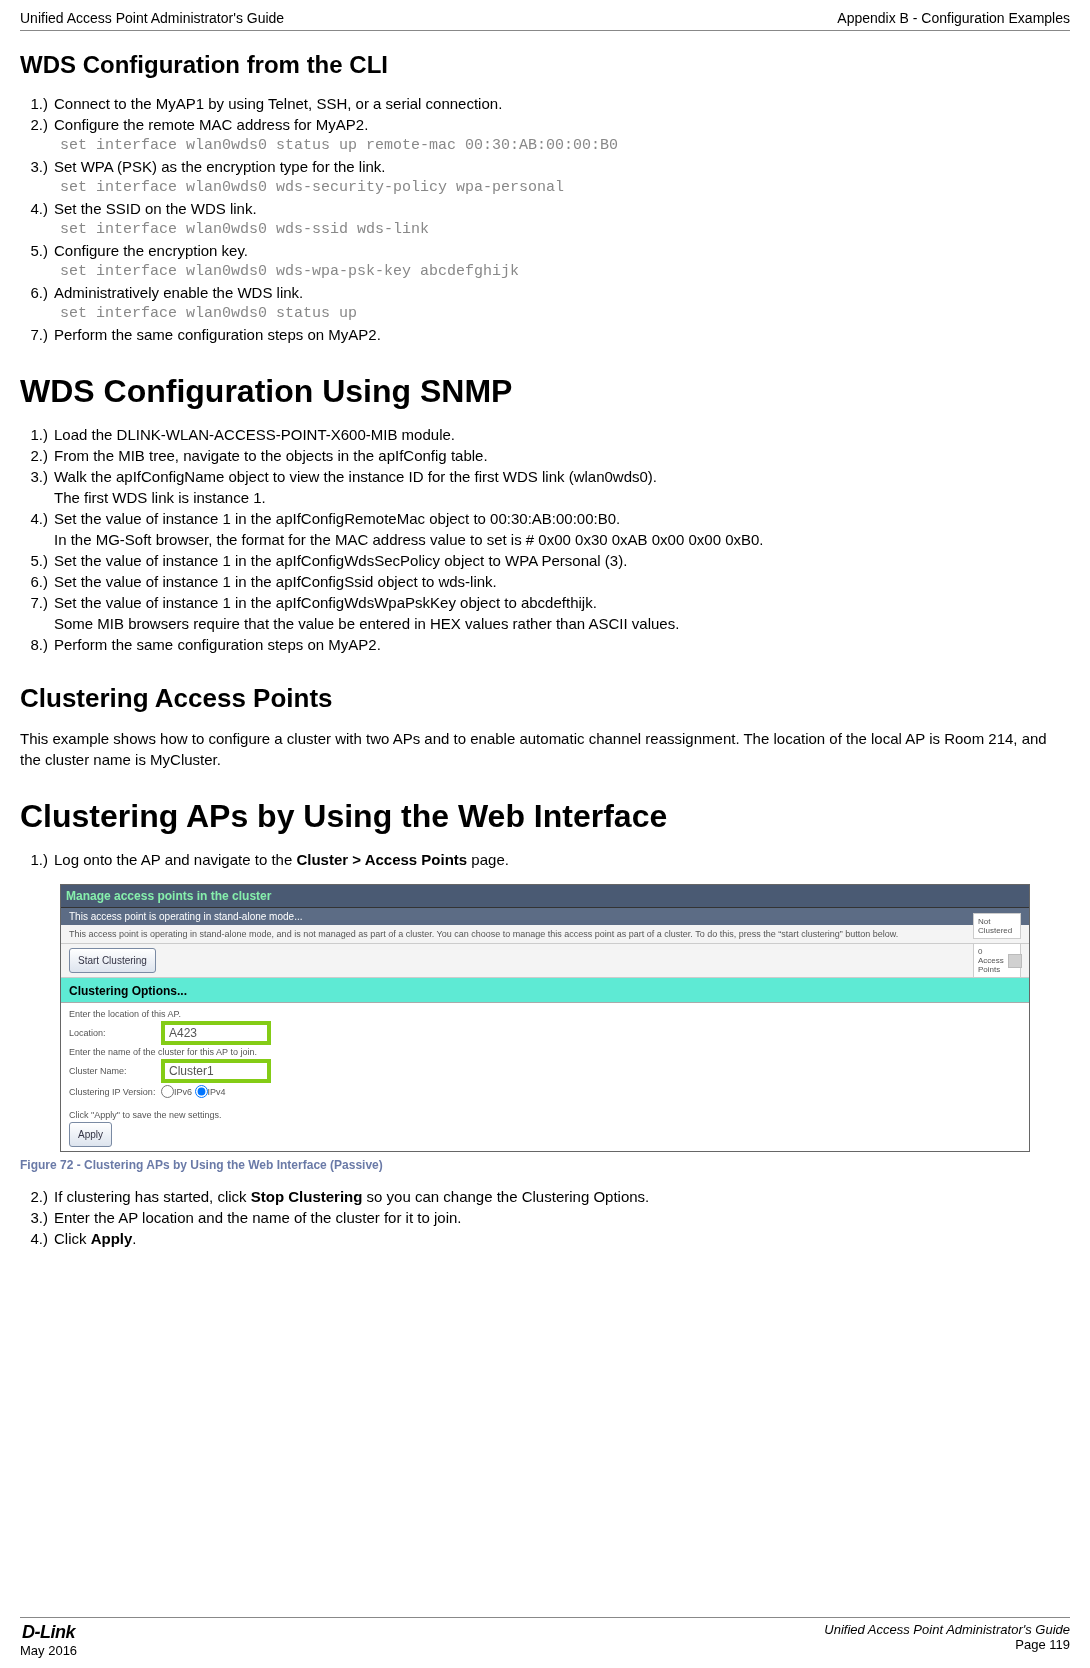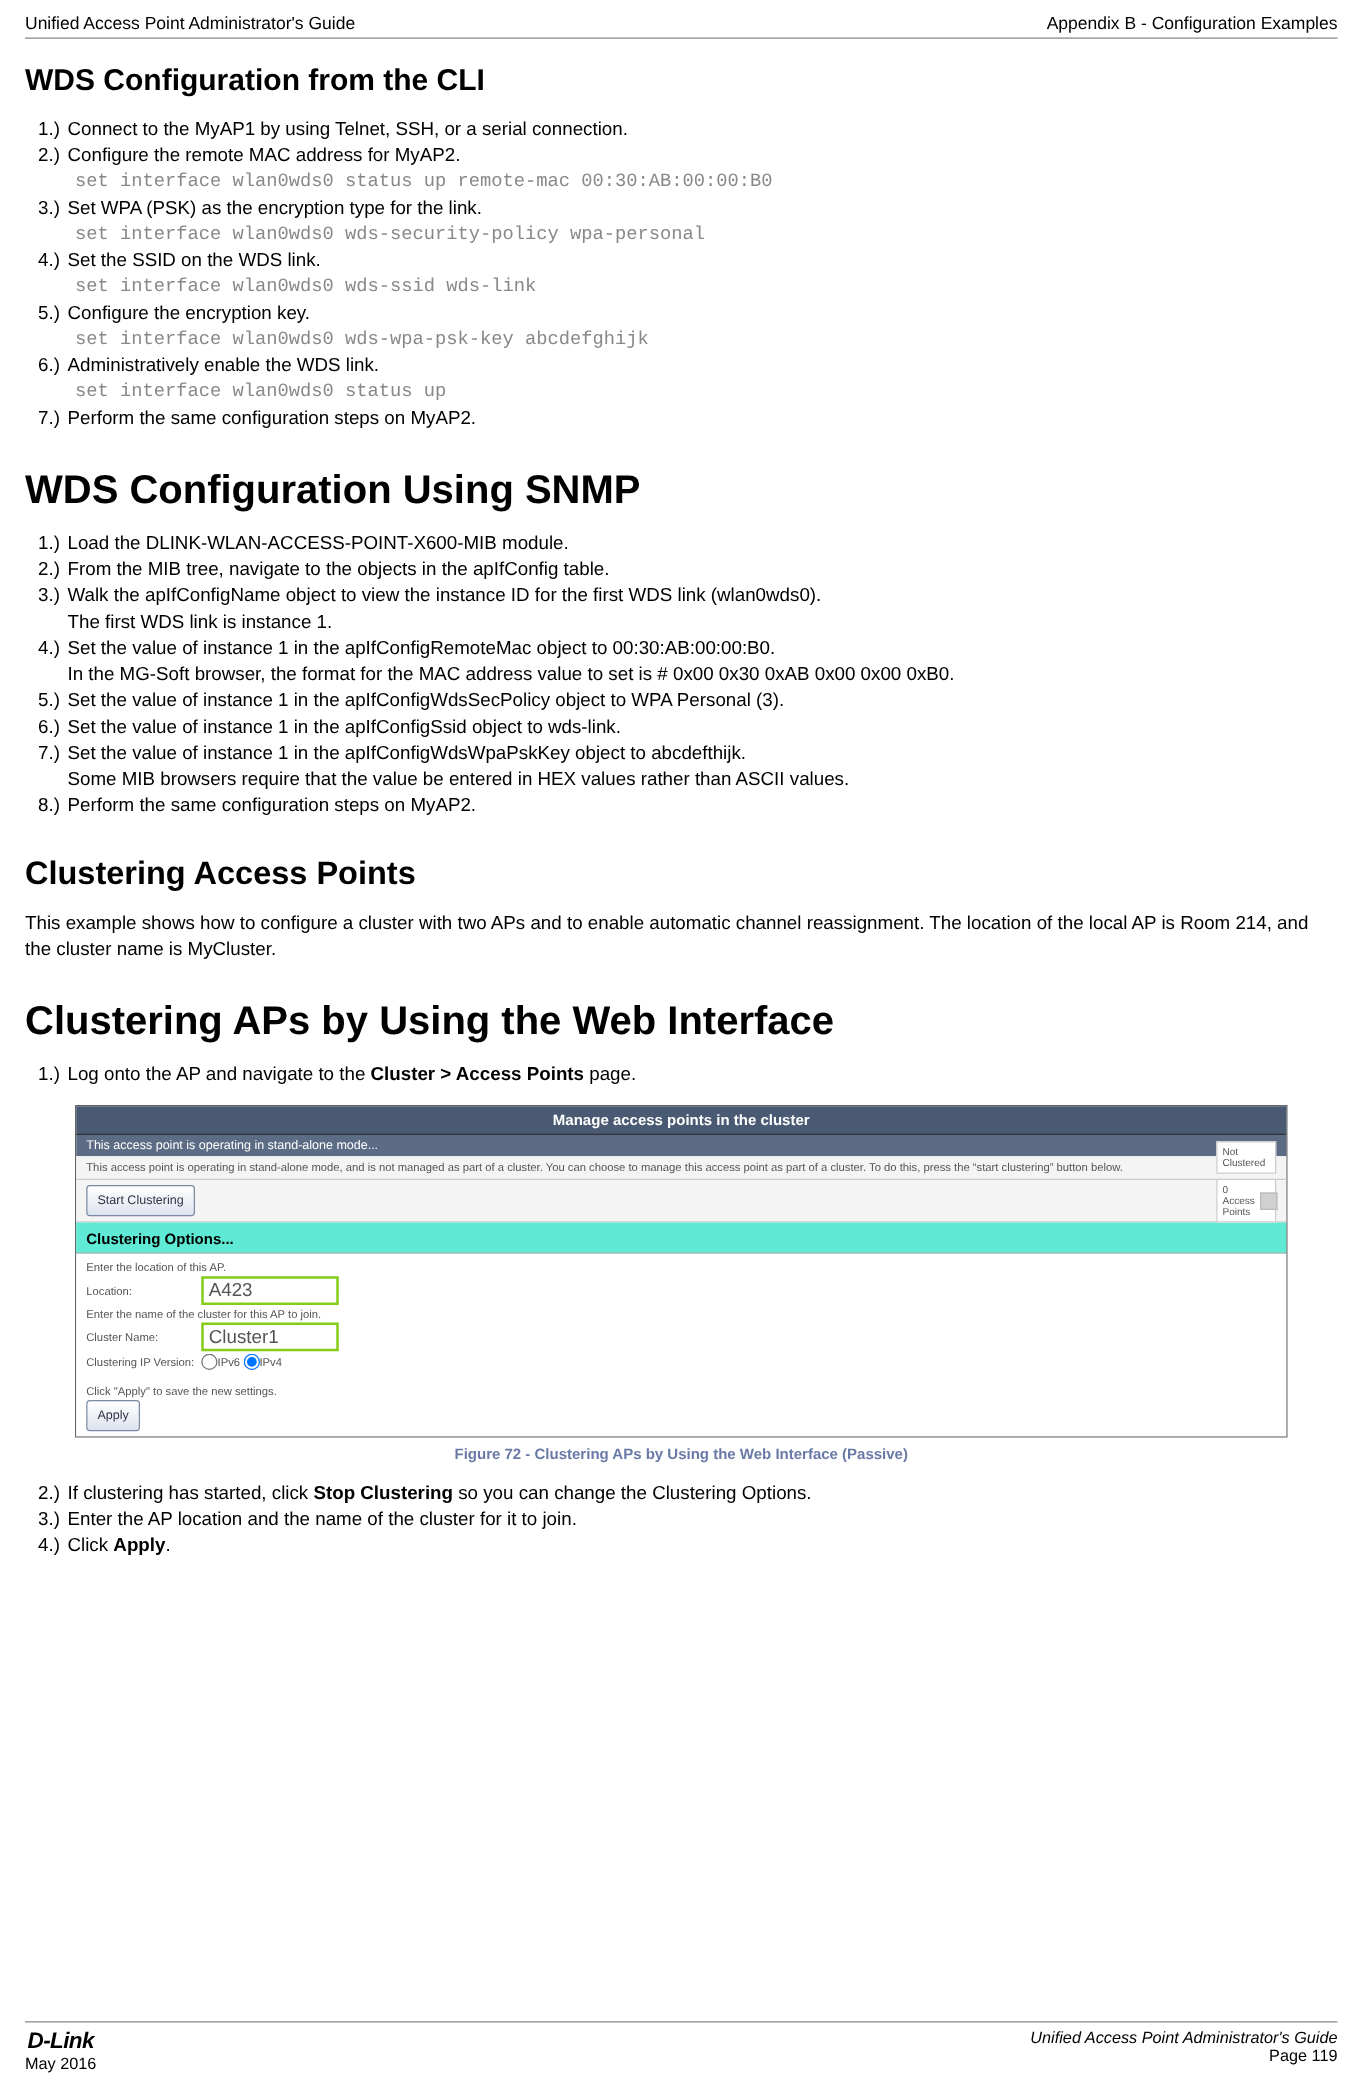--- a/index.html
+++ b/index.html
@@ -64,26 +64,25 @@
   
   .ui-shot {
     border: 1px solid #666;
     margin: 14px 40px 6px 40px;
     font-size: 10px;
     background: #fff;
     position: relative;
   }
   .ui-title {
     background: #4a5a73;
-    color: #ffffff;
-    font-weight: bold;
-    padding: 4px 16px;
+    color: #86efac;
+    font-weight: bold;
+    padding: 4px 5px;
     font-size: 12px;
     border-bottom: 1px solid #333;
-    text-align: center;
   }
   .ui-sub {
     background: #5c6c85;
     color: #fff;
     padding: 3px 8px;
     font-size: 10px;
   }
   .ui-text {
     padding: 4px 8px;
     color: #555;
@@ -112,24 +111,24 @@
     border-bottom: 1px solid #aaa;
     background: #5eead4;
   }
   .ui-options {
     padding: 6px 8px;
     background: #fff;
   }
   .ui-row { display: flex; align-items: center; margin-bottom: 2px; color:#555; font-size:9px; }
   .ui-label { width: 92px; }
   .ui-input {
-    border: 2px solid #84cc16;
+    border: 4px solid #84cc16;
     background: #fff;
     padding: 1px 4px;
-    font-size: 15px;
+    font-size: 12px;
     width: 110px;
   }
   .ui-sidebar {
     position: absolute;
     right: 8px;
     top: 28px;
     width: 48px;
     font-size: 8px;
     color: #555;
   }
@@ -146,21 +145,20 @@
   .ui-side-icon {
     width: 14px; height: 14px; background:#d0d0d0; border:1px solid #bbb; flex:0 0 14px;
   }
   .ui-apply-row {
     padding: 4px 8px;
     background: #fff;
     color:#555;
     font-size:9px;
   }
   .fig-caption {
-    text-align: center;
     font-size: 12px;
     font-weight: bold;
     color: #6a7aa7;
     margin-bottom: 14px;
   }
   .footer {
     position: absolute;
     bottom: 10px;
     left: 20px;
     right: 20px;

